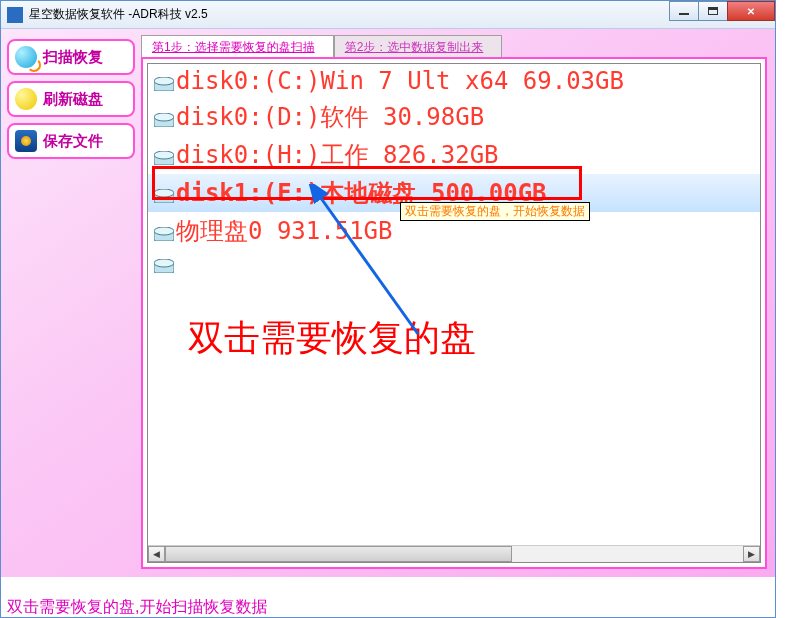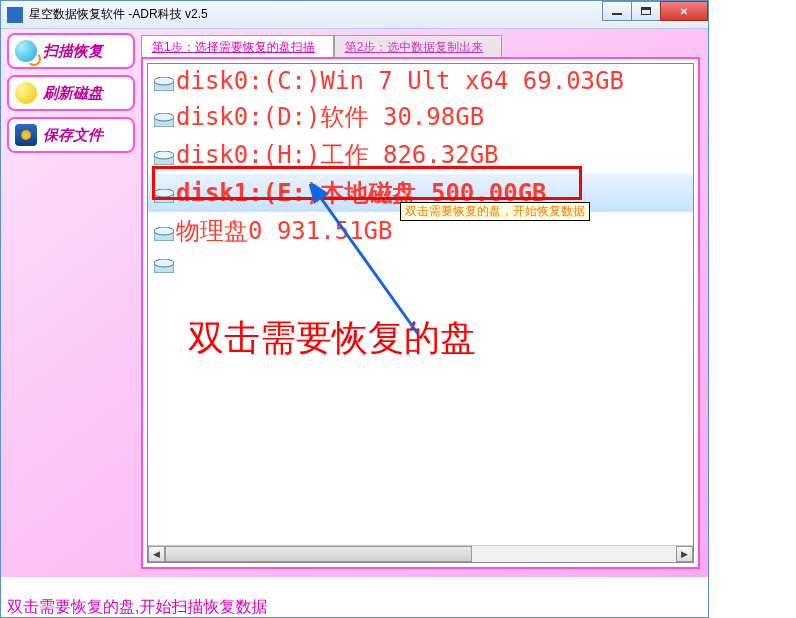--- a/index.html
+++ b/index.html
@@ -5,42 +5,42 @@
   * { box-sizing: border-box; }
   body {
     margin: 0;
     font-family: "Microsoft YaHei", "SimSun", sans-serif;
     font-size: 12px;
     background: #fff;
     width: 796px;
     height: 618px;
     overflow: hidden;
   }
-  .window { width: 709px; height: 618px; border: 1px solid #5a8fd0; background: #fff; display: flex; flex-direction: column; }
+  .window { width: 776px; height: 618px; border: 1px solid #5a8fd0; background: #fff; display: flex; flex-direction: column; }
   .titlebar {
     height: 28px;
     background: linear-gradient(#f4f8fc, #e3ecf7);
     border-bottom: 1px solid #b9cee6;
     display: flex; align-items: center;
     position: relative;
   }
   .titlebar .app-icon { width: 16px; height: 16px; margin: 0 6px; background: #2a6cc0; }
   .titlebar .title { color: #000; font-size: 12px; }
   .win-buttons { position: absolute; right: 0; top: 0; display: flex; height: 22px; }
   .win-btn { width: 30px; height: 20px; border: 1px solid #6e8ead; display: flex; align-items:center; justify-content:center; margin-left:-1px; background: linear-gradient(#f9fbfd,#d6e5f5); font-size: 10px; }
   .win-btn.close { width: 48px; background: linear-gradient(#f07f7f,#d43c2d); color: #fff; border-color:#a03026; }
   .win-btn.min .glyph { width: 10px; height: 0; border-bottom: 2px solid #333; position: relative; top:3px;}
   .win-btn.max .glyph { width: 10px; height: 8px; border: 1px solid #333; border-top-width:3px; }
   .win-btn.close .glyph::before { content:"✕"; font-weight:bold; }
 
   .client {
     flex: 1; display: flex; background: linear-gradient(to bottom right, #fde5fb 0%, #fbc8f5 40%, #faaaf0 100%);
     position: relative;
   }
-  .sidebar { width: 140px; padding: 4px 6px; display:flex; flex-direction:column; gap:6px;font-style:italic; }
+  .sidebar { width: 140px; padding: 10px 6px; display:flex; flex-direction:column; gap:6px; }
   .side-btn {
     border: 2px solid #ff52d6; border-radius: 8px; background: #fff;
     padding: 4px 6px; display:flex; align-items:center; gap:6px;
     font-size: 15px; font-weight: bold; color: #c400a0; cursor: pointer;
     height: 36px;
   }
   .side-btn .icon { width:22px; height:22px; }
   .icon-scan { background: radial-gradient(circle at 30% 30%, #aef0ff, #1aa7e0); border-radius:50%; position:relative; }
   .icon-scan::after { content:""; position:absolute; right:-4px; bottom:-4px; width:10px; height:10px; border:2px solid #ff8800; border-left-color:transparent; border-top-color:transparent; border-radius:50%; }
   .icon-refresh { background: radial-gradient(circle at 30% 30%, #fff799, #f0c800); border-radius:50%; }

